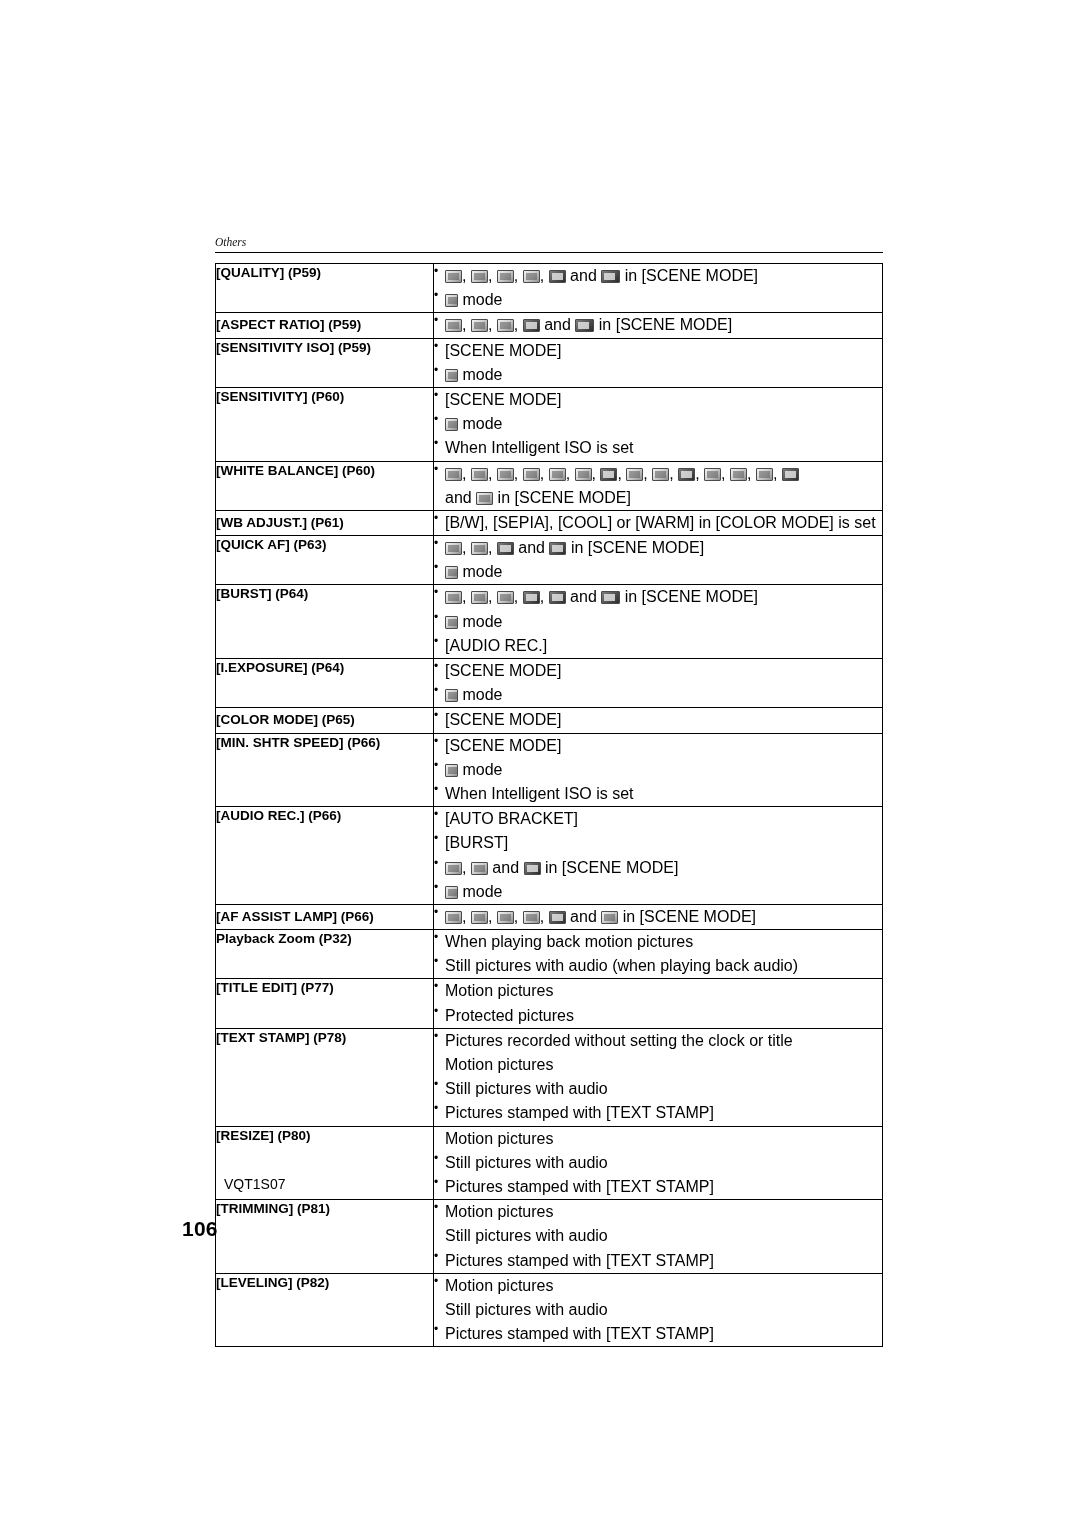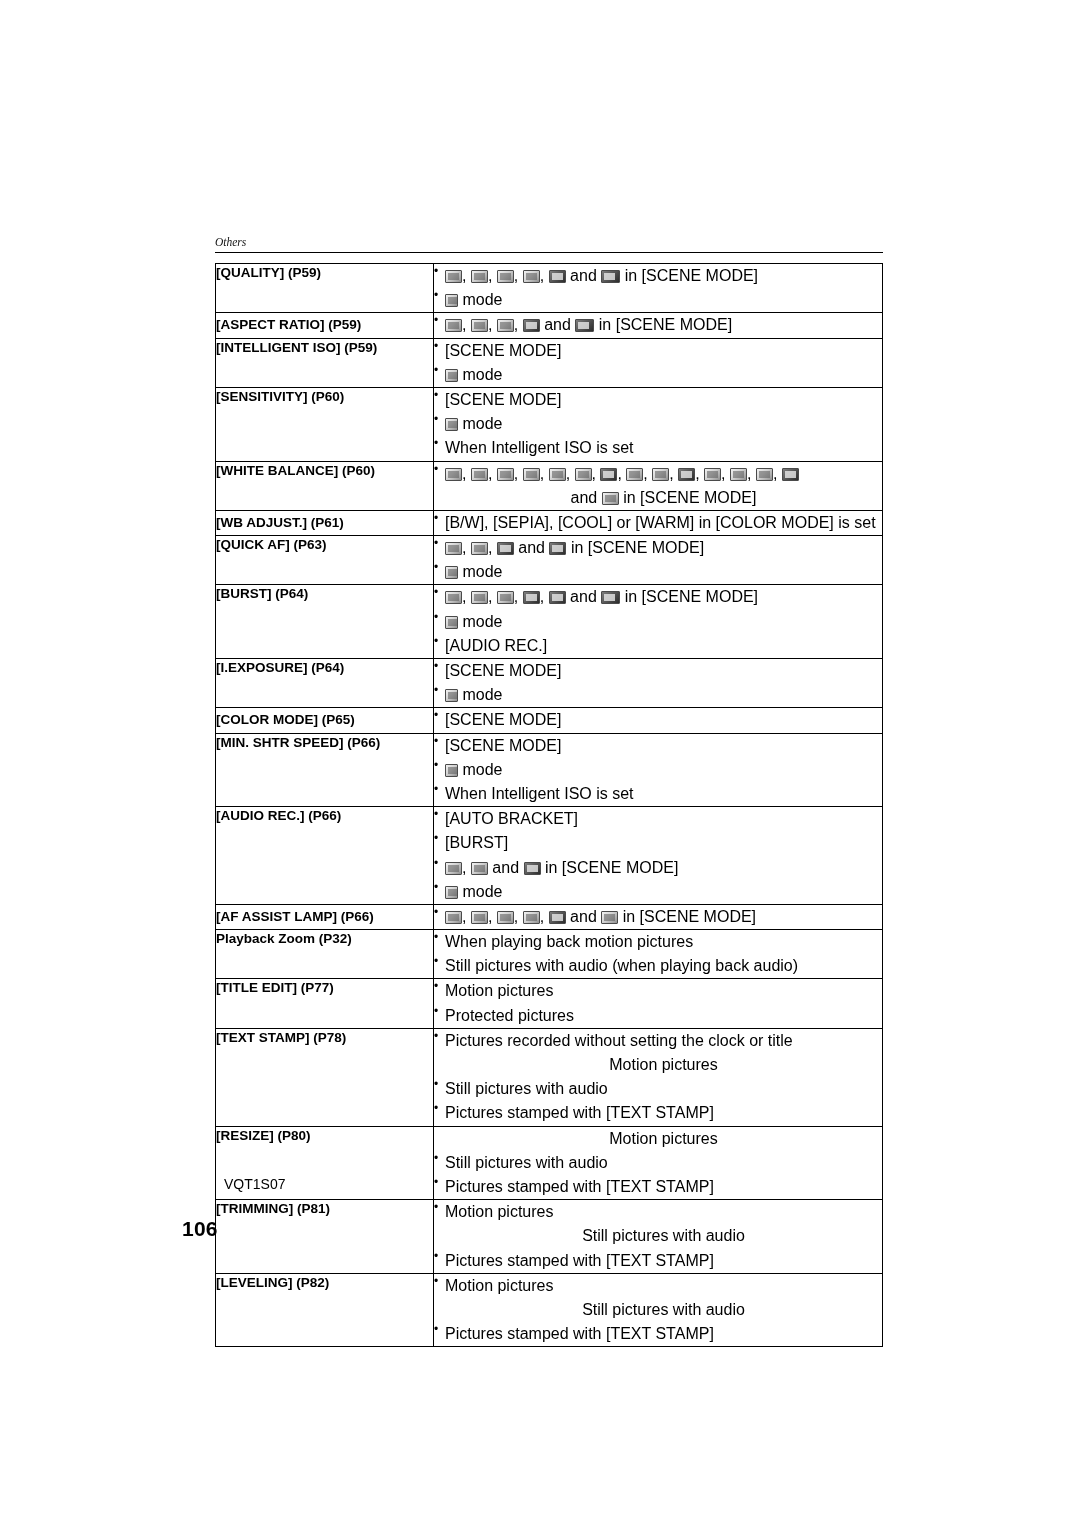--- a/index.html
+++ b/index.html
@@ -82,21 +82,20 @@
   }
   ul.bul > li:before {
     content: "\2022";
     position: absolute;
     left: 0;
     top: -1px;
     font-size: 12px;
   }
   ul.bul > li.nobul {
     padding-left: 11px;
-    text-align: center;
   }
   ul.bul > li.nobul:before {
     content: "";
   }
   
   .ico {
     display: inline-block;
     width: 17px;
     height: 13px;
     vertical-align: -2px;
@@ -174,21 +173,21 @@
       <tr>
         <td class="label vcenter">[ASPECT RATIO] (P59)</td>
         <td class="detail">
           <ul class="bul">
             <li><span class="nw"><span class="ico"></span><span>,</span> <span class="ico"></span><span>,</span> <span class="ico"></span><span>,</span> <span class="ico dark"></span> <span>and</span> <span class="ico dark wide"></span> <span>in [SCENE MODE]</span></span></li>
           </ul>
         </td>
       </tr>
 
       <tr>
-        <td class="label">[INTELLIGENT ISO] (P59)</td>
+        <td class="label">[SENSITIVITY ISO] (P59)</td>
         <td class="detail">
           <ul class="bul">
             <li>[SCENE MODE]</li>
             <li><span class="ico sq"></span> <span>mode</span></li>
           </ul>
         </td>
       </tr>
 
       <tr>
         <td class="label">[SENSITIVITY] (P60)</td>

